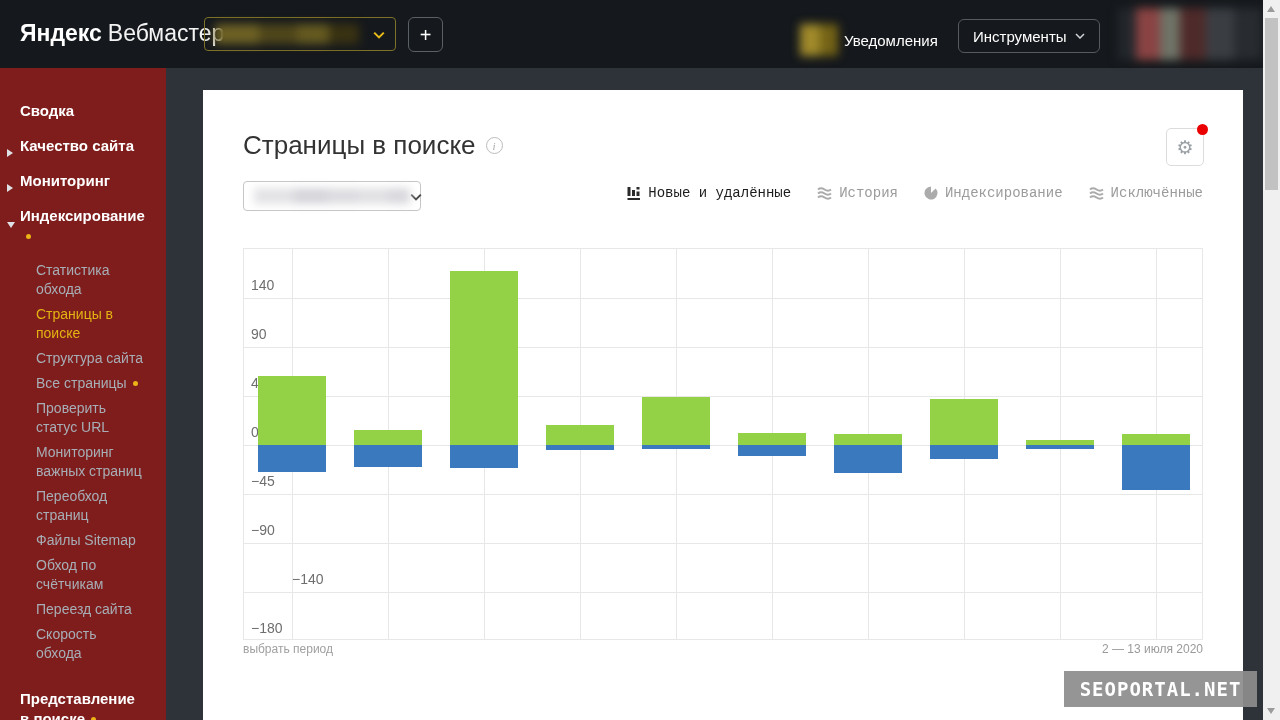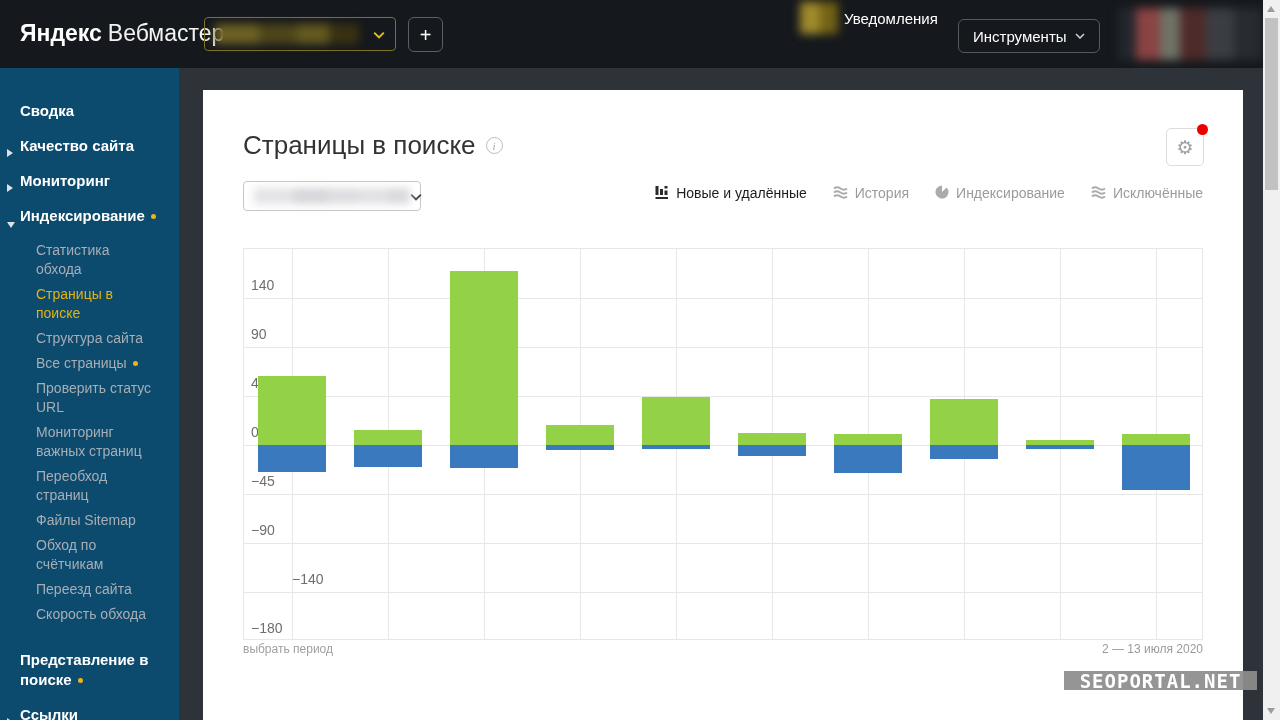--- a/index.html
+++ b/index.html
@@ -8,46 +8,46 @@
 
   
   .hdr { position:absolute; left:0; top:0; width:1280px; height:68px; background:#15181c; z-index:5; }
   .logo { position:absolute; left:20px; top:20px; color:#fff; font-size:23px; white-space:nowrap; }
   .logo b { font-weight:700; }
   .logo span.lt { font-weight:300; margin-left:6px; opacity:.95; }
   .site-select { position:absolute; left:204px; top:17px; width:192px; height:34px; border:1px solid #7d7228; border-radius:4px; display:flex; align-items:center; padding:0 10px; cursor:pointer; }
   .site-select .blurwrap { display:flex; height:20px; filter:blur(5px); }
   .site-select .chev { margin-left:auto; color:#e7bb18; }
   .add-btn { position:absolute; left:408px; top:17px; width:35px; height:35px; border:1px solid #5b6066; border-radius:6px; background:transparent; color:#fff; font-size:20px; line-height:32px; text-align:center; cursor:pointer; }
-  .notif { position:absolute; left:800px; top:2px; display:flex; align-items:center; }
+  .notif { position:absolute; left:800px; top:24px; display:flex; align-items:center; }
   .notif .blurwrap { display:flex; height:32px; filter:blur(5px); margin-right:6px; }
   .notif .lbl { color:#fff; font-size:15px; }
   .tools-btn { position:absolute; left:958px; top:19px; height:34px; padding:0 14px; border:1px solid #565b61; border-radius:6px; background:transparent; color:#fff; font-size:15px; display:flex; align-items:center; gap:8px; cursor:pointer; }
   .avatar { position:absolute; left:1118px; top:8px; display:flex; height:52px; filter:blur(5px); }
 
   
-  .sidebar { position:absolute; left:0; top:68px; width:179px; height:652px; background:#0c4a6e; padding:33px 22px 0 20px; z-index:2; }
+  .sidebar { position:absolute; left:0; top:68px; width:166px; height:652px; background:#7f1d1d; padding:33px 22px 0 20px; z-index:2; }
   .nav-item { position:relative; color:#fff; font-size:15px; font-weight:700; line-height:20px; margin-bottom:15px; cursor:pointer; }
   .nav-item .tri { position:absolute; left:-13px; top:6px; color:#dfe2e5; }
   .nav-sub { margin:8px 0 26px 16px; }
   .nav-sub .nav-item { color:#a7aeb5; font-size:14px; font-weight:400; line-height:19px; margin-bottom:6px; }
   .nav-sub .nav-item.active { color:#e3b312; }
   .dot { display:inline-block; width:5px; height:5px; border-radius:50%; background:#edb417; margin-left:6px; vertical-align:2px; }
 
   
   .card { position:absolute; left:203px; top:90px; width:1040px; height:630px; background:#ffffff; z-index:1; }
   .page-title { position:absolute; left:40px; top:40px; font-size:26px; color:#333; font-weight:400; display:flex; align-items:center; gap:10px; }
   .info-i { display:inline-flex; width:17px; height:17px; border:1px solid #bcbcbc; border-radius:50%; color:#aaa; font-size:11px; align-items:center; justify-content:center; font-family:"Liberation Serif", serif; font-style:italic; cursor:pointer; }
   .gear-btn { position:absolute; left:963px; top:38px; width:38px; height:38px; border:1px solid #dcdcdc; border-radius:5px; background:#fff; color:#9aa0a4; font-size:19px; cursor:pointer; }
   .gear-dot { position:absolute; right:-5px; top:-5px; width:11px; height:11px; border-radius:50%; background:#ea0000; }
   .filter-select { position:absolute; left:40px; top:91px; width:178px; height:30px; border:1px solid #c6c6c6; border-radius:4px; background:#fff; display:flex; align-items:center; padding:0 10px; cursor:pointer; }
   .filter-select .blurwrap { display:flex; height:16px; filter:blur(4px); }
   .filter-select .chev { margin-left:auto; color:#444; }
   .tabs { position:absolute; right:40px; top:95px; display:flex; gap:26px; align-items:center; }
-  .tab { display:flex; align-items:flex-start; gap:7px; font-size:14px; color:#9b9b9b; cursor:pointer; white-space:nowrap; }
+  .tab { display:flex; align-items:center; gap:7px; font-size:14px; color:#9b9b9b; cursor:pointer; white-space:nowrap;font-family:Liberation Mono, monospace; }
   .tab .ticon { color:#ababab; display:inline-flex; }
   .tab.active { color:#1c1c1c; }
   .tab.active .ticon { color:#2b2b2b; }
 
   
   .chart { position:absolute; left:40px; top:158px; width:960px; height:392px; border:1px solid #e7e7e7; }
   .hline { position:absolute; left:0; width:100%; height:1px; background:#e7e7e7; }
   .vline { position:absolute; top:0; width:1px; height:100%; background:#e7e7e7; }
   .bar { position:absolute; }
   .ytick { position:absolute; font-size:14px; color:#6e6e6e; left:7px; }
@@ -55,21 +55,21 @@
   .under-row { position:absolute; left:40px; top:552px; width:960px; display:flex; justify-content:space-between; font-size:12px; color:#a0a0a0; }
   .period-link { cursor:pointer; }
   .date-range { color:#9a9a9a; }
   .legend { position:absolute; left:0; top:584px; width:1040px; display:flex; justify-content:center; gap:34px; font-size:14px; }
   .legend .item { display:flex; gap:8px; align-items:baseline; color:#333; }
   .legend .val { font-weight:700; }
   .legend .val.added { color:#8cc63e; }
   .legend .val.removed { color:#4a84c4; }
 
   
-  .watermark { position:absolute; left:1064px; top:671px; width:193px; height:19px; background:rgba(141,141,141,.93); color:#fff; display:flex; align-items:center; justify-content:center; font-family:"DejaVu Sans Mono", monospace; font-weight:700; font-size:19px; letter-spacing:1px; z-index:40; }
+  .watermark { position:absolute; left:1064px; top:671px; width:193px; height:36px; background:rgba(141,141,141,.93); color:#fff; display:flex; align-items:center; justify-content:center; font-family:"DejaVu Sans Mono", monospace; font-weight:700; font-size:19px; letter-spacing:1px; z-index:40; }
 
   
   .scrollbar { position:absolute; right:0; top:0; width:17px; height:720px; background:#f0f0f0; z-index:50; }
   .sb-thumb { position:absolute; left:2px; top:18px; width:13px; height:172px; background:#c2c2c2; cursor:pointer; }
   .sb-arrow { position:absolute; left:4px; width:0; height:0; border-left:4.5px solid transparent; border-right:4.5px solid transparent; cursor:pointer; }
   .sb-up { top:6px; border-bottom:6px solid #9c9c9c; }
   .sb-down { bottom:6px; border-top:6px solid #9c9c9c; }
 
   .blk { display:inline-block; }
 </style>

